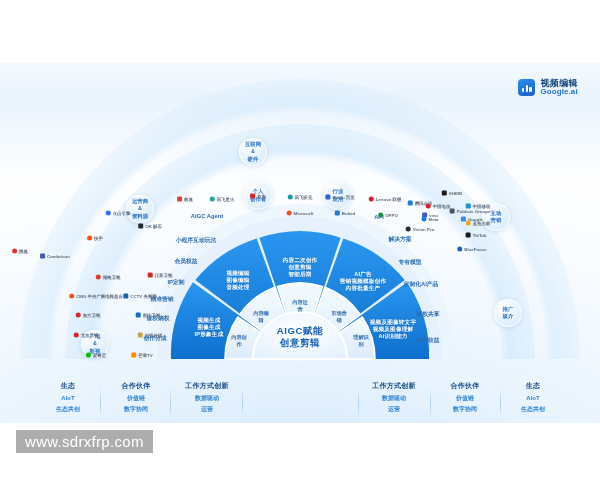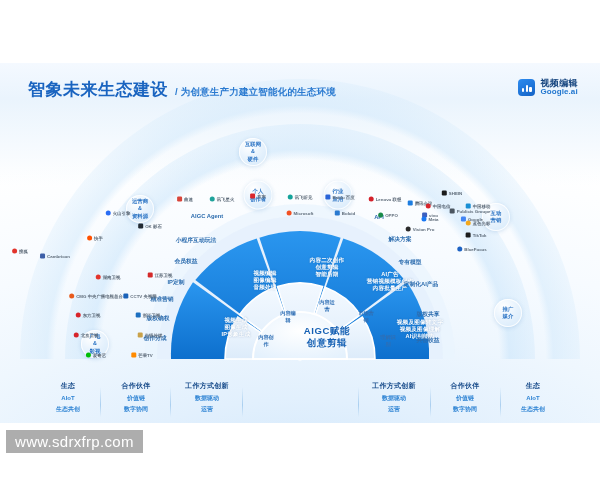--- a/index.html
+++ b/index.html
@@ -14,21 +14,21 @@
   
   .wm {
     position: absolute;
     background: rgba(150,150,150,0.78);
     color: #fff;
     font-weight: 400;
     letter-spacing: .3px;
     display: flex; align-items: center; justify-content: center;
   }
   #wm-top { right: 8px; top: 14px; padding: 4px 10px; font-size: 15px; }
-  #wm-bottom { left: 6px; bottom: 27px; padding: 3px 9px; font-size: 15px; }
+  #wm-bottom { left: 16px; bottom: 27px; padding: 3px 9px; font-size: 15px; }
 
   
   #slide {
     position: absolute; left: 0; top: 63px; width: 600px; height: 360px;
     background:
       radial-gradient(130% 95% at 50% 118%, #cfe6fb 0%, #e2f0fd 26%, #eff7fe 50%, #f7fbff 70%, #ffffff 100%);
     overflow: hidden;
   }
   #slide::before{
     content:""; position:absolute; inset:0;
@@ -59,21 +59,20 @@
 
   
   #halo3 { width:560px; height:280px; background: radial-gradient(ellipse at 50% 100%, rgba(255,255,255,0) 62%, rgba(210,233,251,.55) 64%, rgba(255,255,255,0) 78%); }
   #halo2 { width:470px; height:235px; background: radial-gradient(ellipse at 50% 100%, rgba(255,255,255,0) 60%, rgba(196,226,250,.5) 63%, rgba(255,255,255,0) 80%); }
 
   svg#fansvg { position:absolute; left:0; top:0; overflow:visible; }
   .lbl {
     position:absolute; transform:translate(-50%,-50%);
     text-align:center; line-height:1.25; white-space:nowrap;
     pointer-events:none;
-    margin-left:27px;
   }
   .lbl-w { color:#ffffff; font-size:5.6px; font-weight:700; letter-spacing:.2px;
            text-shadow:0 0 2px rgba(10,60,120,.35); }
   .lbl-in { color:#2f6fb5; font-size:5.2px; font-weight:700; }
   .lbl-core { color:#1560b4; font-weight:700; font-size:9.5px; letter-spacing:.6px;
               text-shadow:0 1px 2px rgba(255,255,255,.9); }
 
   
   .olbl { position:absolute; transform:translate(-50%,-50%); color:#2c6cae;
           font-size:5.8px; font-weight:700; white-space:nowrap; text-align:center; line-height:1.3;}
@@ -106,24 +105,20 @@
           background:linear-gradient(180deg, rgba(160,200,235,0) 0%, rgba(150,195,235,.75) 60%, rgba(160,200,235,0) 100%); }
 </style>
 </head>
 <body>
 
 <div id="root">
 
 
   <div id="slide">
 
-    <div id="hdr">
-      <div id="hdr-title">智象未来生态建设</div>
-      <div id="hdr-sub">/ 为创意生产力建立智能化的生态环境</div>
-    </div>
 
     <div id="brand">
       <div id="brand-mark">
           <i></i>
           <i></i>
           <i></i>
         </div>
       <div id="brand-txt">
         <div id="brand-cn">视频编辑</div>
         <div id="brand-en">Google.ai</div>

